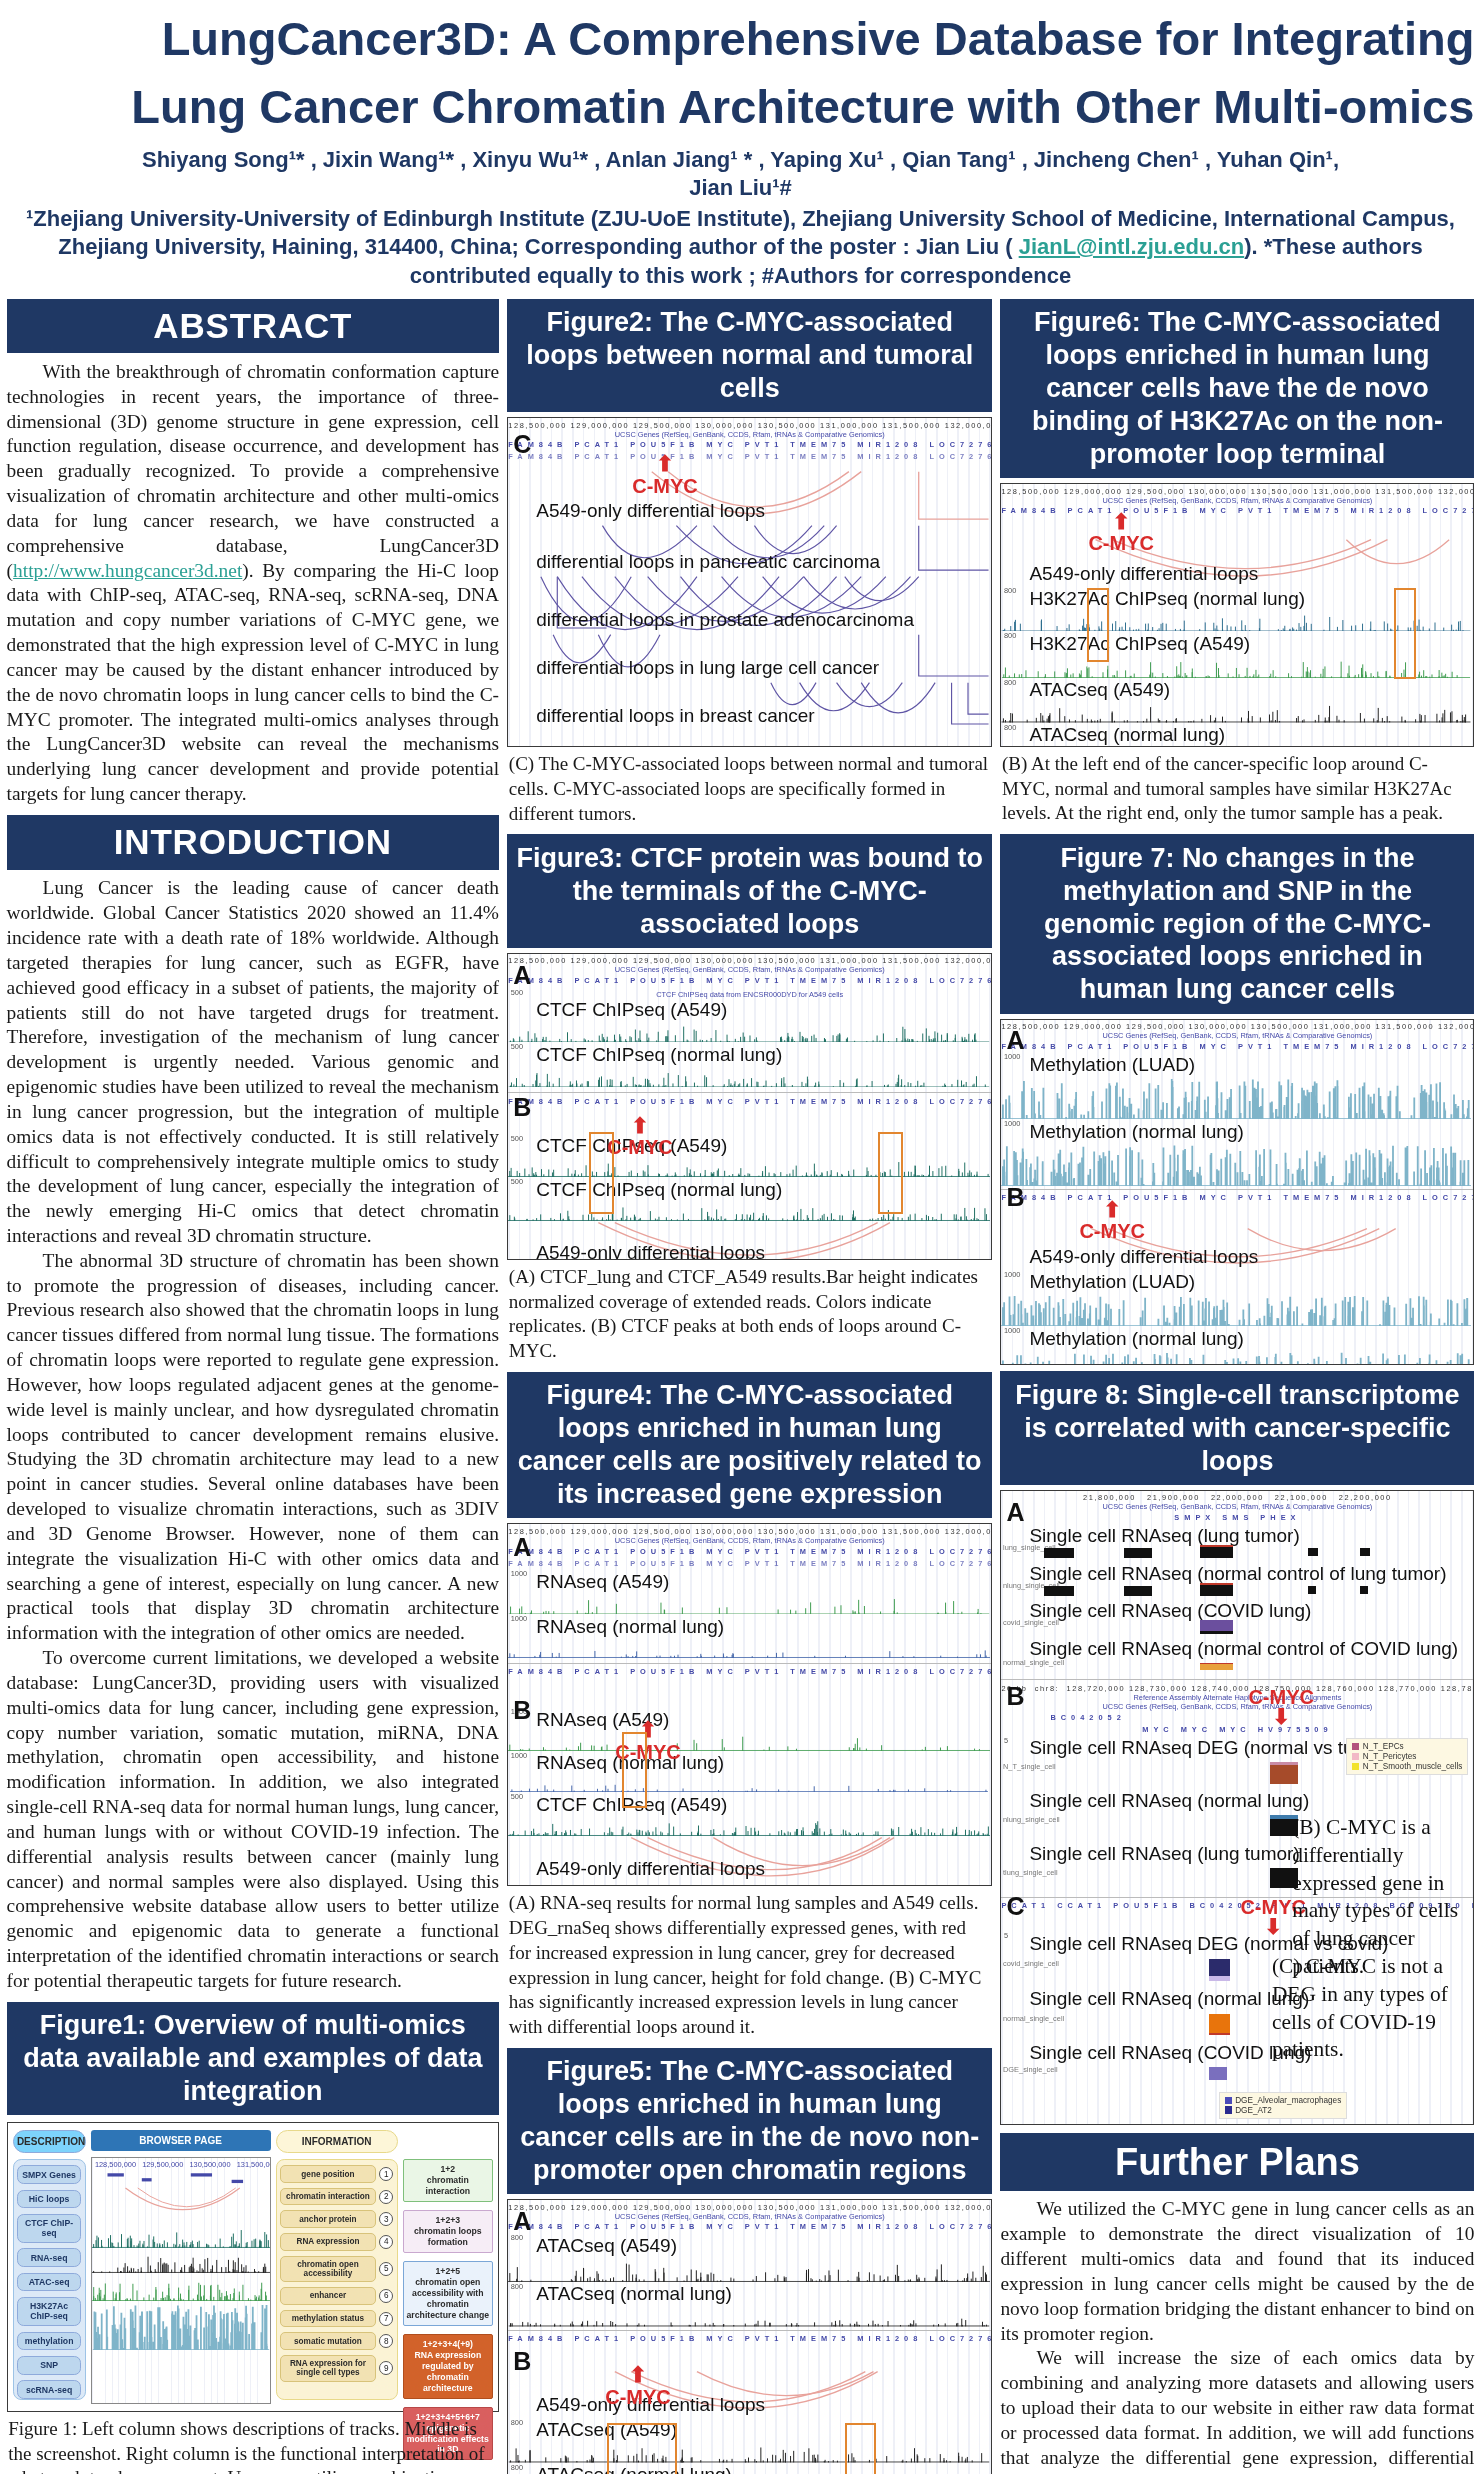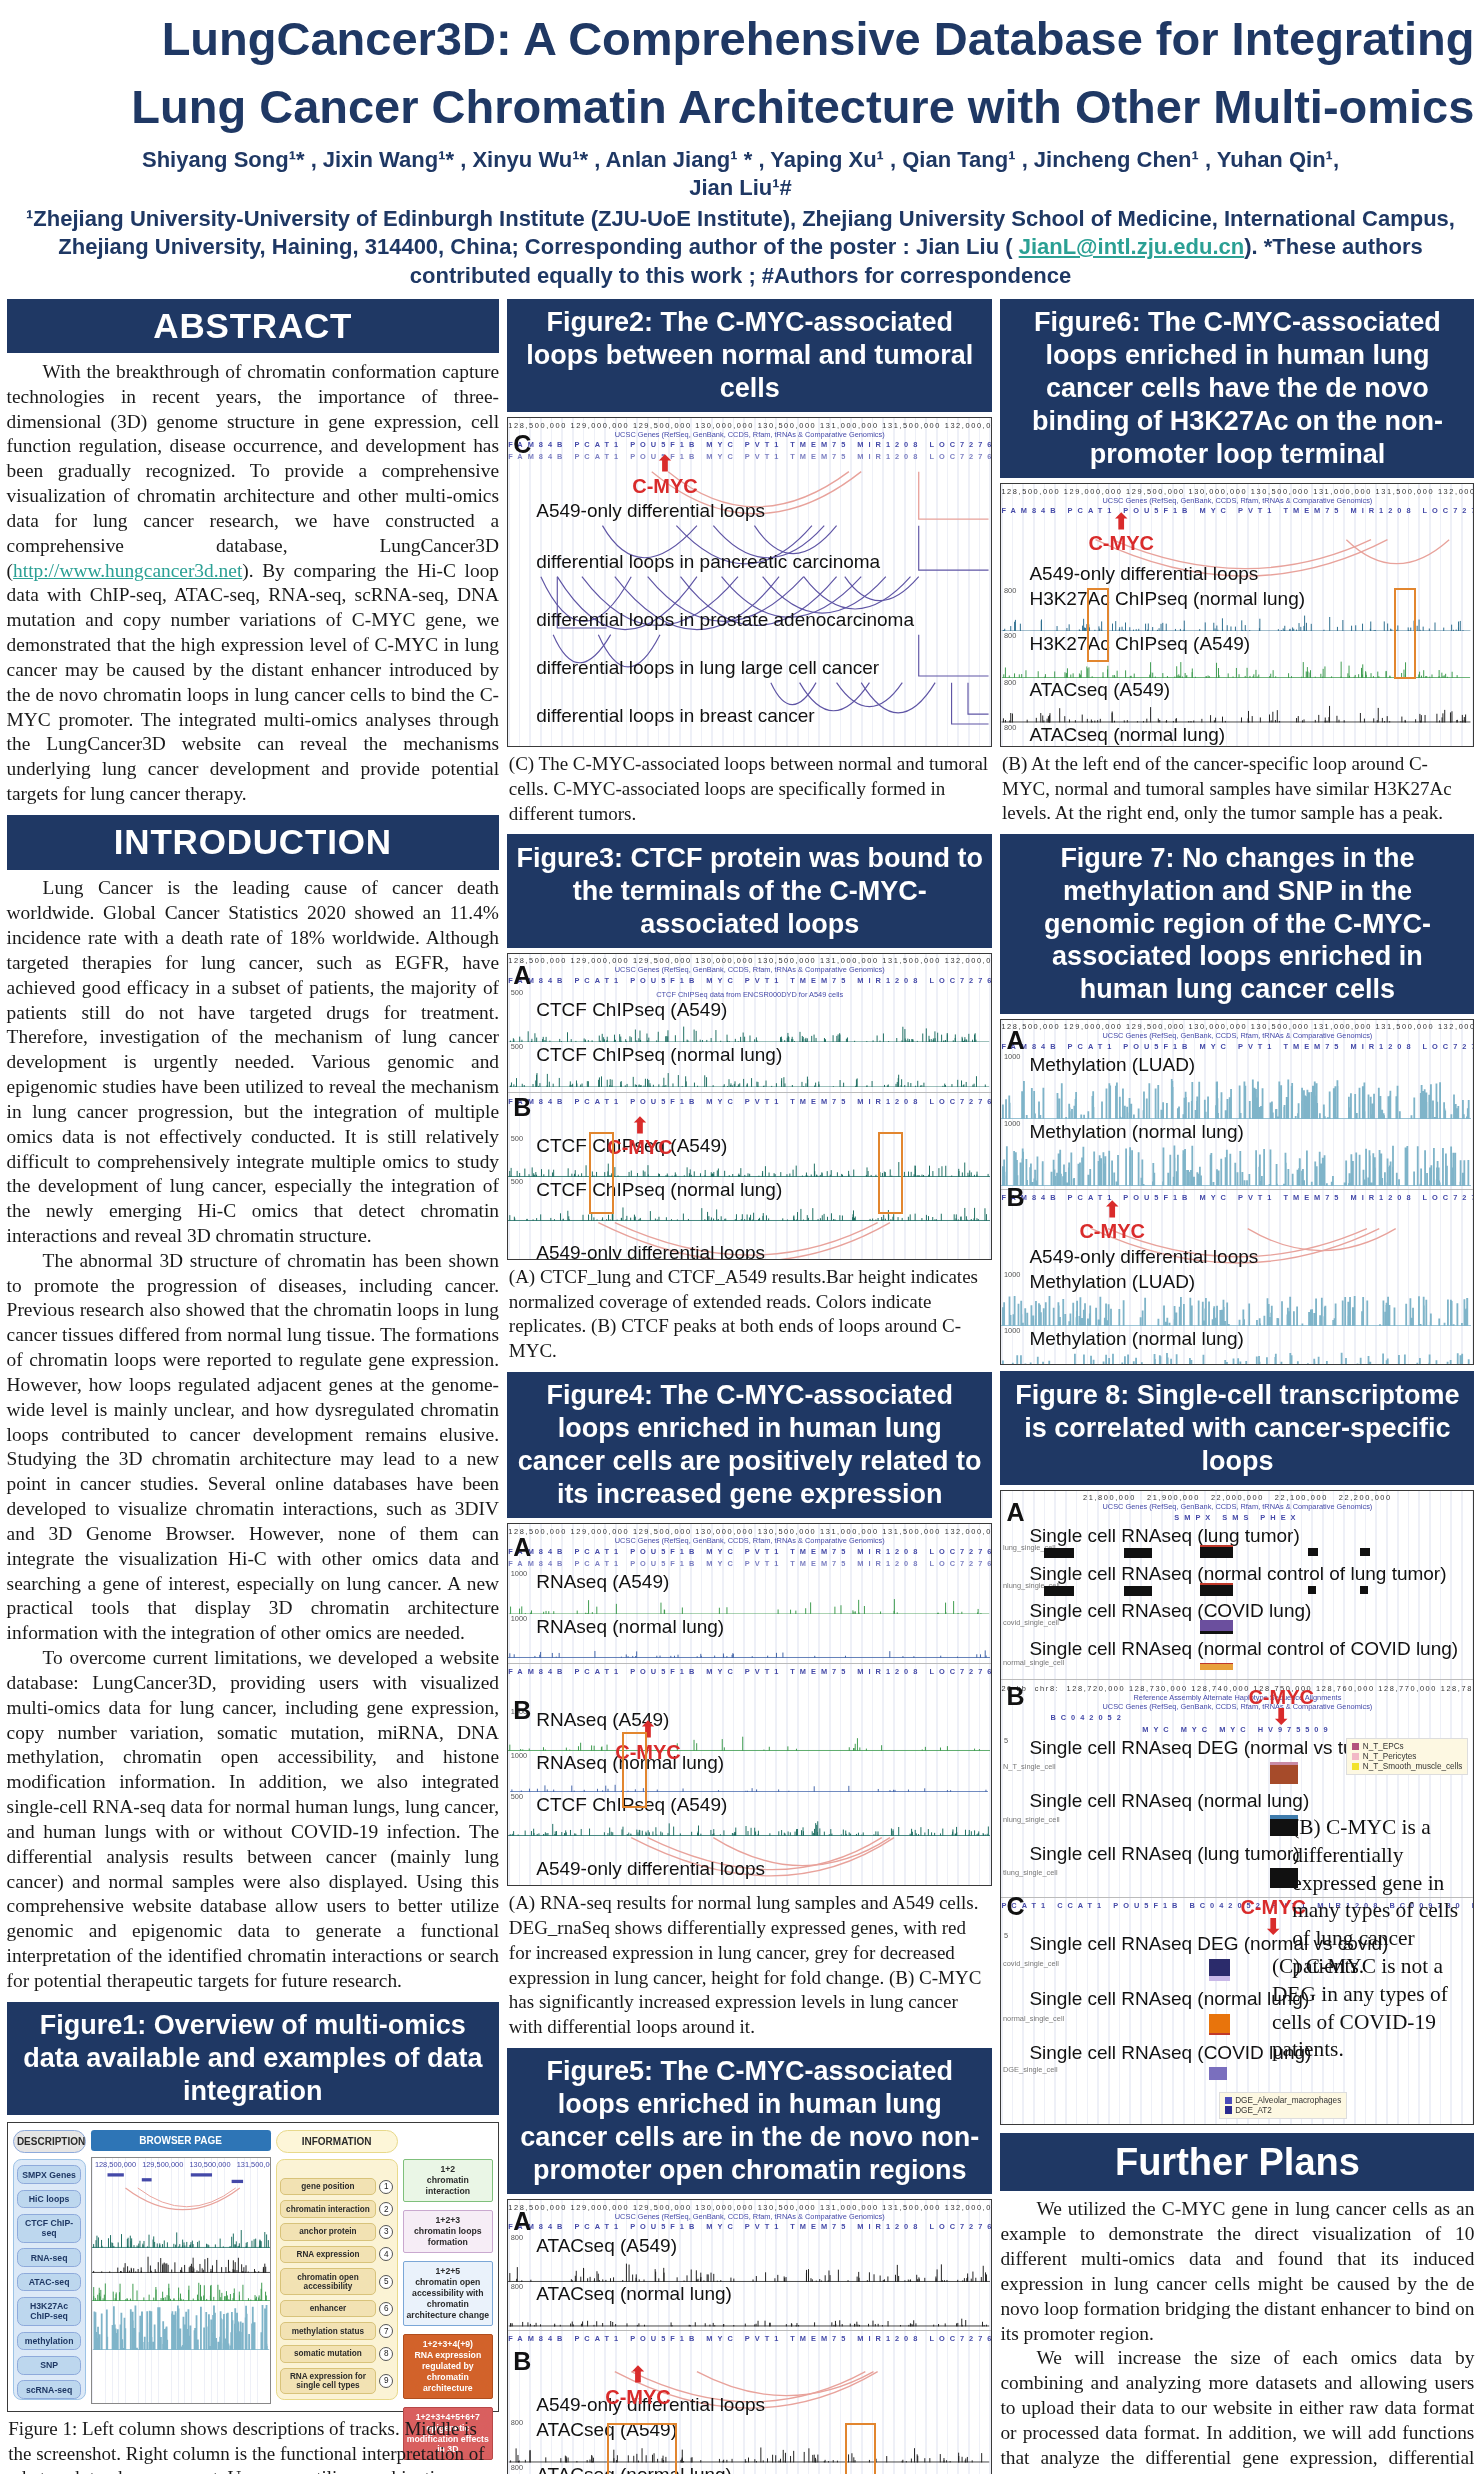--- a/index.html
+++ b/index.html
@@ -69,21 +69,21 @@
   .f1info { width:122px; flex:none; }
   .f1combo { flex:1; }
   .f1track-panel { background:#DCE9F7; border:0.8px solid #9DC3E6; border-radius:8.2px; margin-top:6.6px; padding:5px 3.3px;
                    display:flex; flex-direction:column; gap:5.8px; height:241px; justify-content:space-between;}
   .f1track { background:#BDD7EE; border:0.8px solid #8EAADB; border-radius:6.6px; color:#1F3864;
              font-family:"Liberation Sans", sans-serif; font-weight:bold; font-size:8.7px;
              text-align:center; padding:3.3px 1.6px; }
   .f1browser { border:0.8px solid #888; background:repeating-linear-gradient(90deg,#eef0f7 0 0.8px,#fff 0.8px 6.6px);
                height:247px; margin-top:6.6px; position:relative; overflow:hidden; }
   .f1infopanel { background:#FBF3D5; border:0.8px solid #E8D98A; border-radius:8.2px; margin-top:6.6px; padding:5px 3.3px;
-                 display:flex; flex-direction:column; gap:5px; height:241px; justify-content:flex-end; }
+                 display:flex; flex-direction:column; gap:5px; height:241px; justify-content:flex-start; }
   .f1inforow { display:flex; align-items:center; gap:3.3px; }
   .f1infobox { background:#F2E2B3; border:0.8px solid #D8C37A; border-radius:5px; flex:1;
                font-family:"Liberation Sans", sans-serif; font-weight:bold; font-size:8.2px;
                text-align:center; padding:3.3px 1.6px; color:#2b2b2b; }
   .f1num { width:14px; height:14px; border:0.8px solid #555; border-radius:50%; flex:none;
            font-family:"Liberation Sans", sans-serif; font-size:8.2px; display:flex;
            align-items:center; justify-content:center; background:#fff; }
   .f1combos { display:flex; flex-direction:column; gap:8.2px; margin-top:6.6px; height:241px; justify-content:space-between; }
   .f1combobox { border-radius:2px; font-family:"Liberation Sans", sans-serif; font-weight:bold;
                 font-size:8.7px; text-align:center; padding:4.1px 2.5px; line-height:1.25; }
@@ -135,21 +135,21 @@
         <p>The abnormal 3D structure of chromatin has been shown to promote the progression of diseases, including cancer. Previous research also showed that the chromatin loops in lung cancer tissues differed from normal lung tissue. The formations of chromatin loops were reported to regulate gene expression. However, how loops regulated adjacent genes at the genome-wide level is mainly unclear, and how dysregulated chromatin loops contributed to cancer development remains elusive. Studying the 3D chromatin architecture may lead to a new point in cancer studies. Several online databases have been developed to visualize chromatin interactions, such as 3DIV and 3D Genome Browser. However, none of them can integrate the visualization Hi-C with other omics data and searching a gene of interest, especially on lung cancer. A new practical tools that display 3D chromatin architecture information with the integration of other omics are needed.</p>
         <p>To overcome current limitations, we developed a website database: LungCancer3D, providing users with visualized multi-omics data for lung cancer, including gene expression, copy number variation, somatic mutation, miRNA, DNA methylation, chromatin open accessibility, and histone modification information. In addition, we also integrated single-cell RNA-seq data for normal human lungs, lung cancer, and human lungs with or without COVID-19 infection. The differential analysis results between cancer (mainly lung cancer) and normal samples were also displayed. Using this comprehensive website database allow users to better utilize genomic and epigenomic data to generate a functional interpretation of the identified chromatin interactions or search for potential therapeutic targets for future research.</p>
       </div>
 
       <div class="navbar figbar" style="margin-top:8.2px">Figure1: Overview of multi-omics data available and examples of data integration</div>
 
       <div class="f1wrap f1">
         <div class="f1cols">
 
           <div class="f1left">
-            <div class="pill" style="background:#e5e5e5;border:1.6px solid #8EAADB;">DESCRIPTION</div>
+            <div class="pill" style="background:#7dd3fc;border:1.6px solid #8EAADB;">DESCRIPTION</div>
             <div class="f1track-panel">
               <div class="f1track">SMPX Genes</div>
               <div class="f1track">HiC loops</div>
               <div class="f1track">CTCF ChIP-seq</div>
               <div class="f1track">RNA-seq</div>
               <div class="f1track">ATAC-seq</div>
               <div class="f1track">H3K27Ac ChIP-seq</div>
               <div class="f1track">methylation</div>
               <div class="f1track">SNP</div>
               <div class="f1track">scRNA-seq</div>

